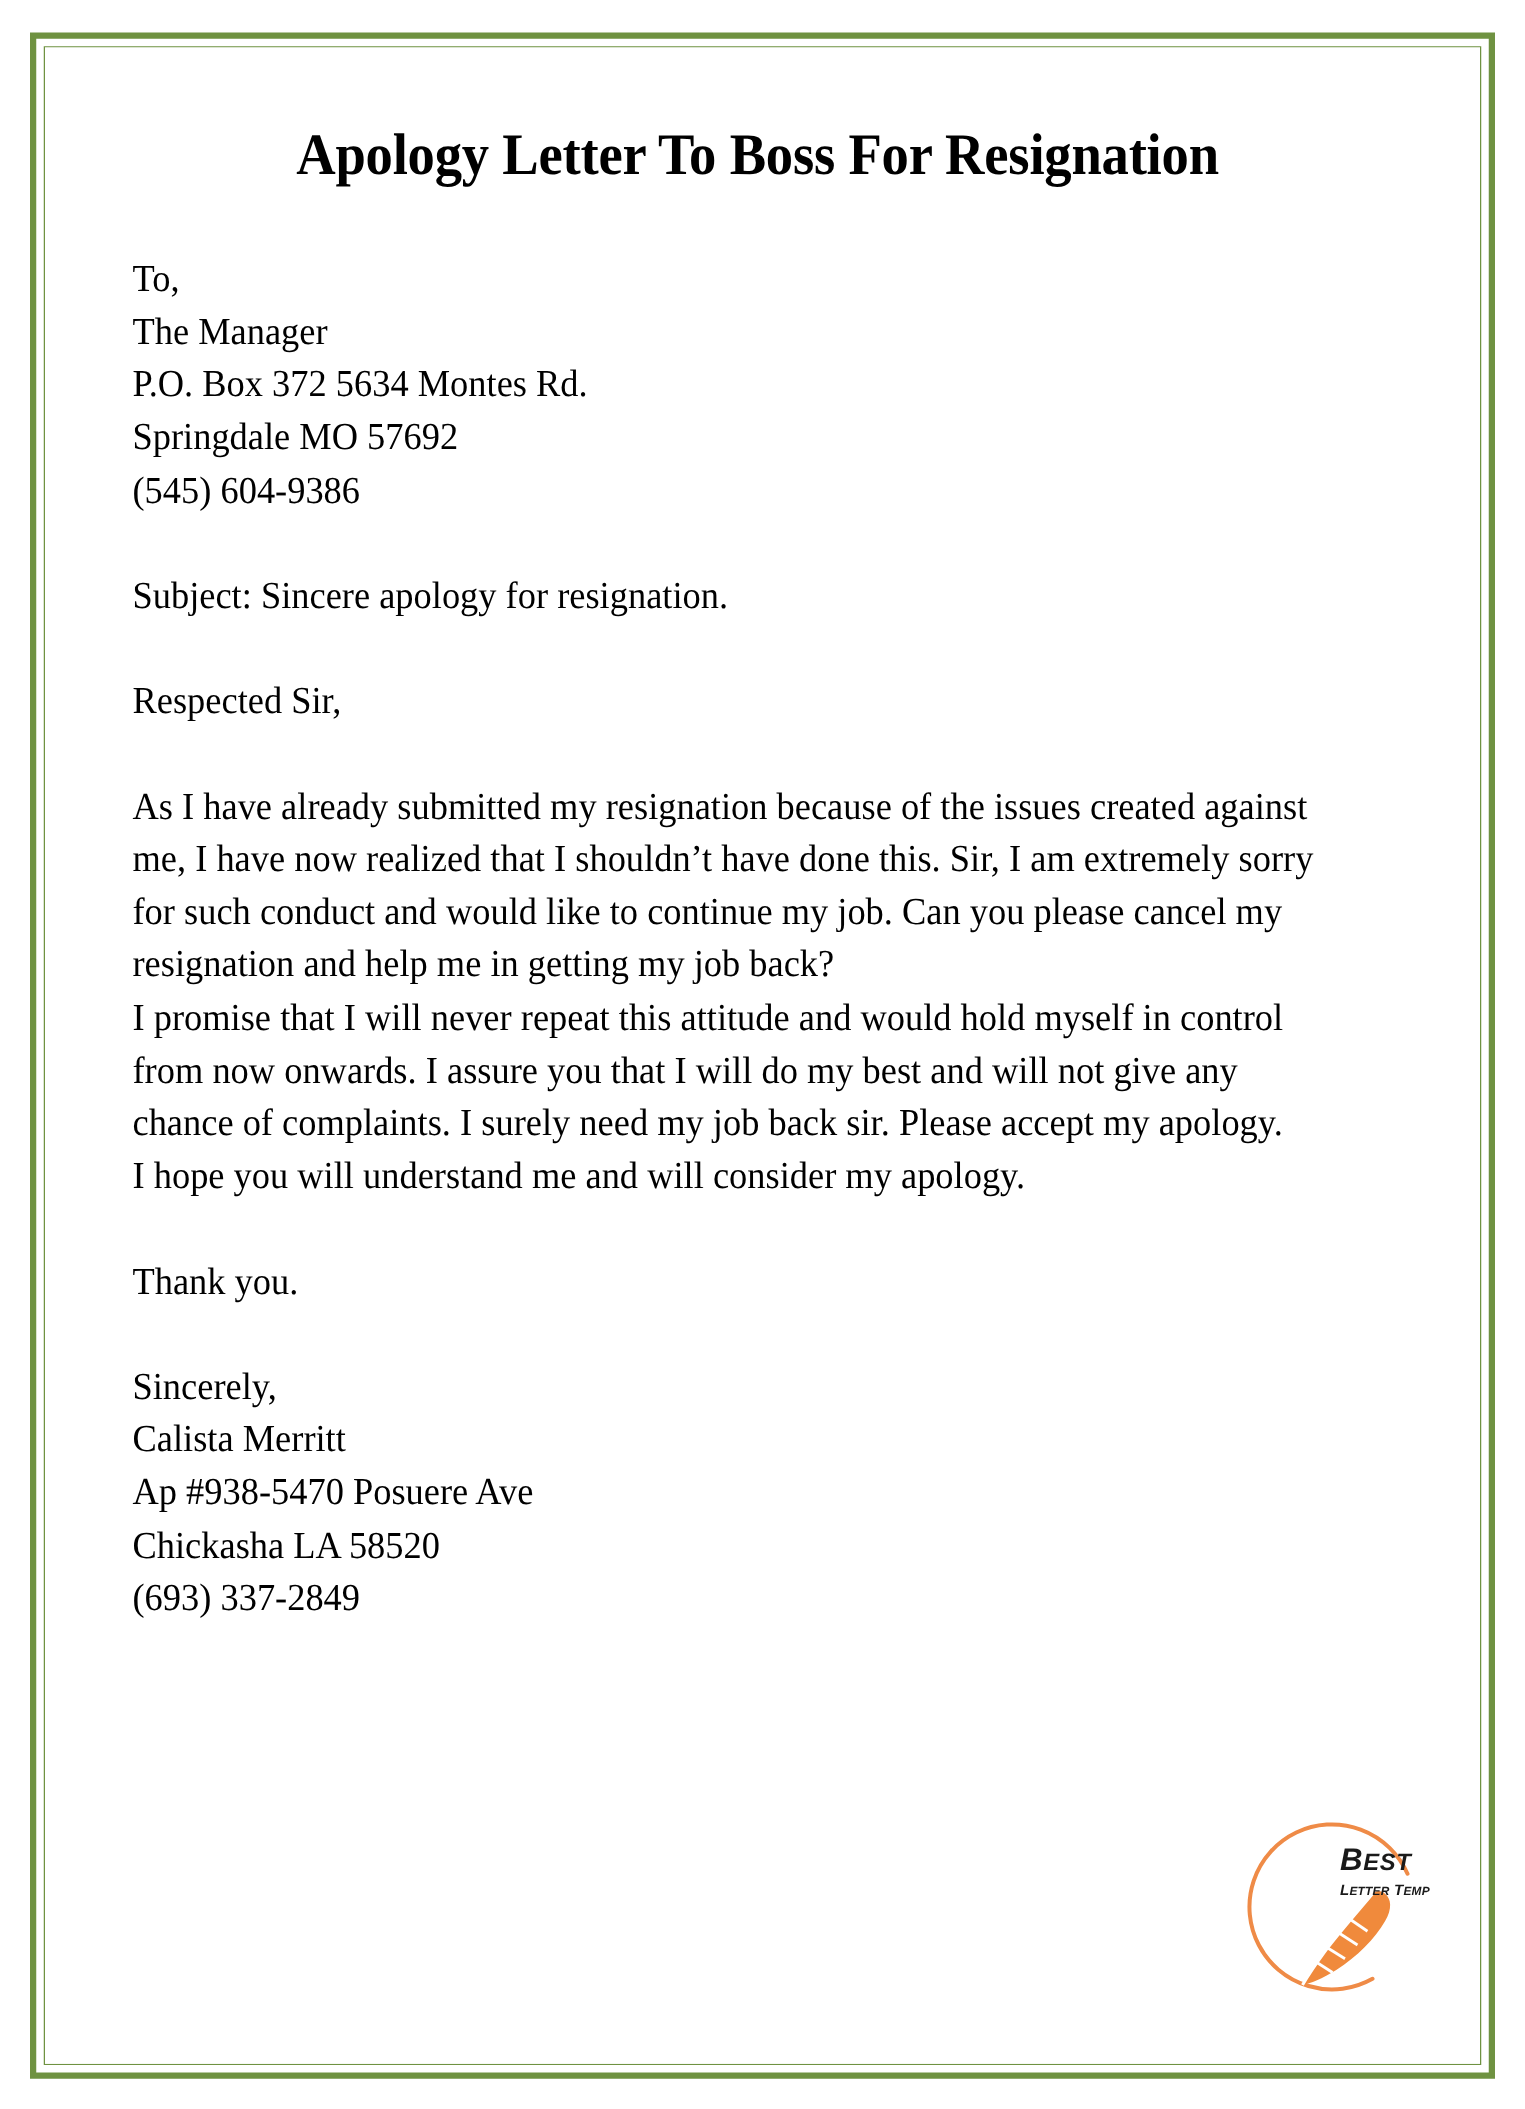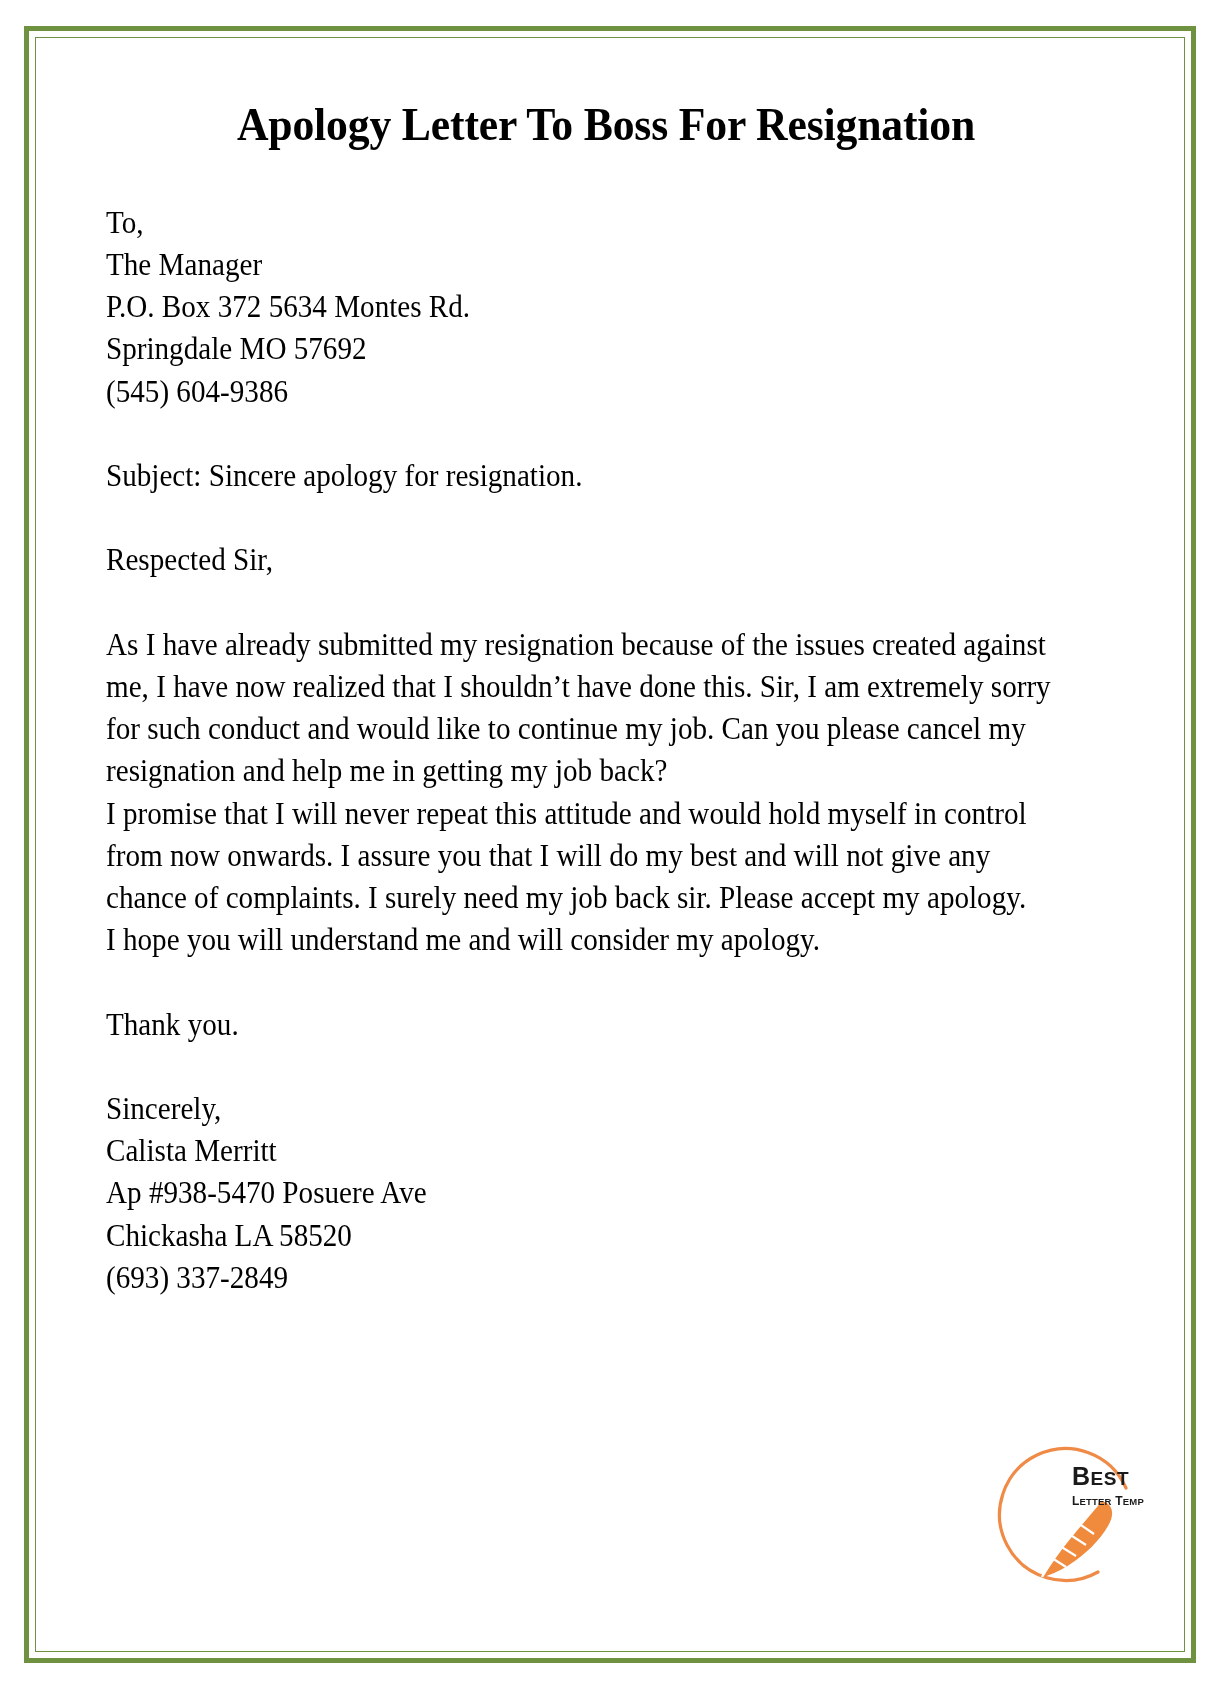--- a/index.html
+++ b/index.html
@@ -87,23 +87,24 @@
     white-space: pre-wrap;
   }
   .gap {
     height: 42.2px;
   }
 
   
   .logo {
     position: absolute;
     right: 40px;
-    bottom: 53px;
+    bottom: 42px;
     width: 168px;
     height: 168px;
+    font-style: italic;
   }
   .logo svg {
     display: block;
     width: 168px;
     height: 168px;
   }
 </style>
 </head>
 <body>
 

